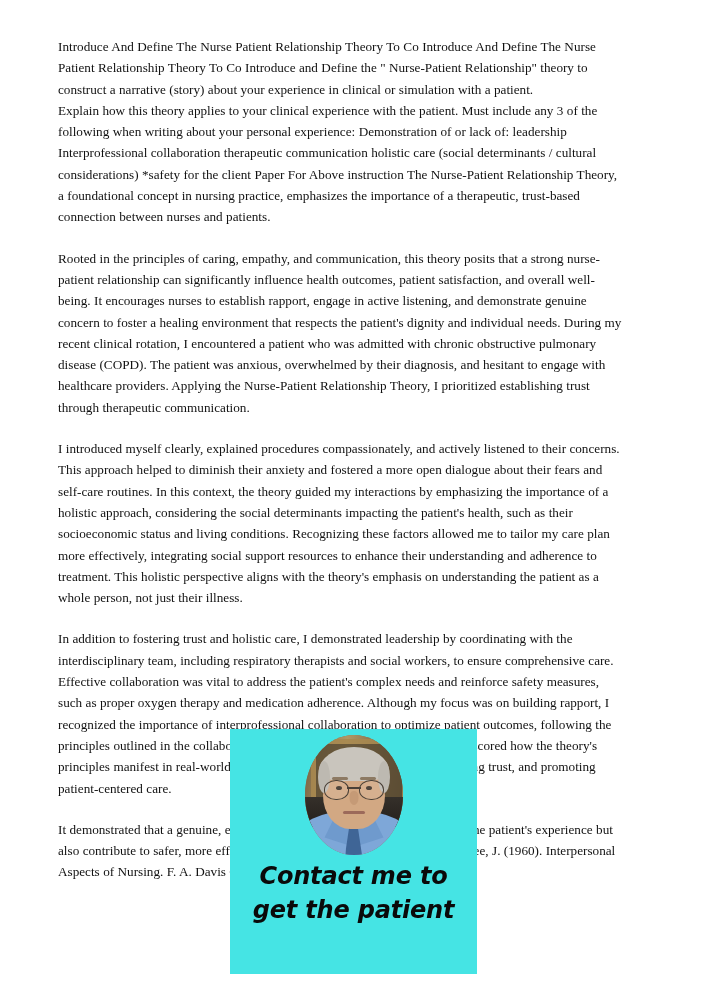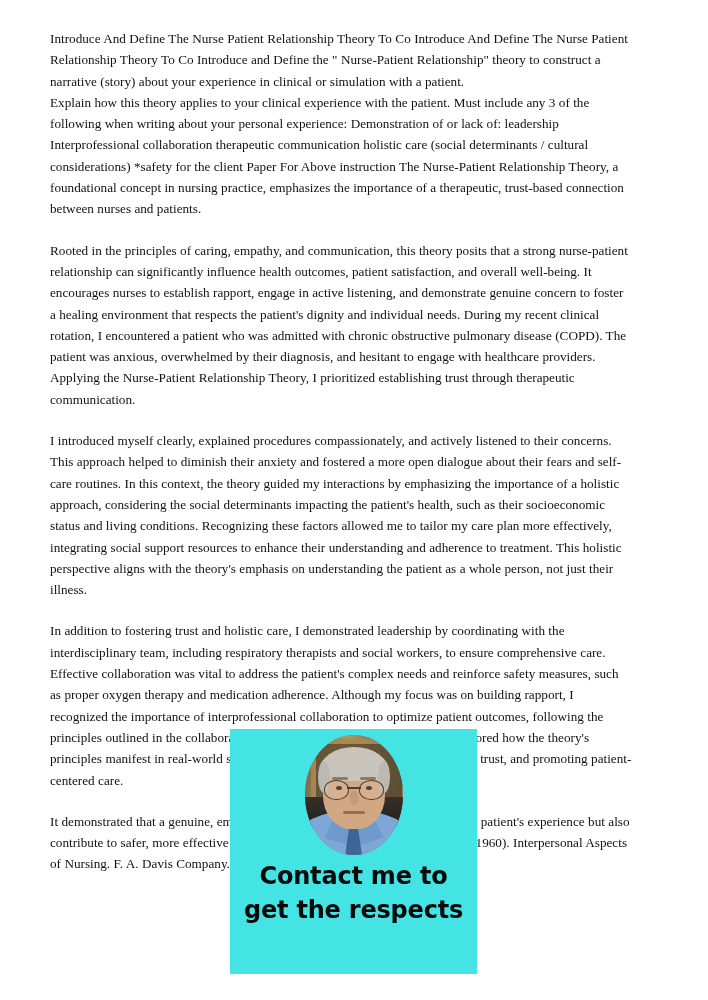--- a/index.html
+++ b/index.html
@@ -32,21 +32,21 @@
     top: 28px;
     width: 582px;
   }
 
   .para {
     font-family: "Liberation Serif", "DejaVu Serif", serif;
     font-size: 13.2px;
     line-height: 21.3px;
     text-align: left;
     color: #111111;
-    margin: 0;
+    margin: 8px;
     white-space: pre-wrap;
     word-spacing: 0.1px;
   }
 
   .para + .para {
     margin-top: 20px;
   }
 
   
   #promo-overlay {
@@ -201,20 +201,21 @@
     left: 0;
     width: 100%;
     text-align: center;
     color: #0a0a0a;
   }
   .promo-line.l1, .promo-line.l2 {
     font-family: "DejaVu Sans", "Liberation Sans", sans-serif;
     font-weight: bold;
     font-size: 24px;
     letter-spacing: -0.2px;
+    font-style: italic;
   }
   .promo-line.l1 { top: 133px; }
   .promo-line.l2 { top: 167px; }
   .promo-line.l3 {
     font-family: "Liberation Serif", "DejaVu Serif", serif;
     font-weight: bold;
     font-size: 23px;
     top: 202px;
     letter-spacing: -0.3px;
   }
@@ -257,17 +258,17 @@
           <div class="lens l"></div>
           <div class="lens r"></div>
           <div class="bridge"></div>
         </div>
         <div class="ph-nose"></div>
         <div class="ph-mouth"></div>
       </div>
     </div>
 
     <div class="promo-line l1">Contact me to</div>
-    <div class="promo-line l2">get the respects</div>
+    <div class="promo-line l2">get the patient</div>
 
   </div>
 
 </div>
 
 </body></html>

